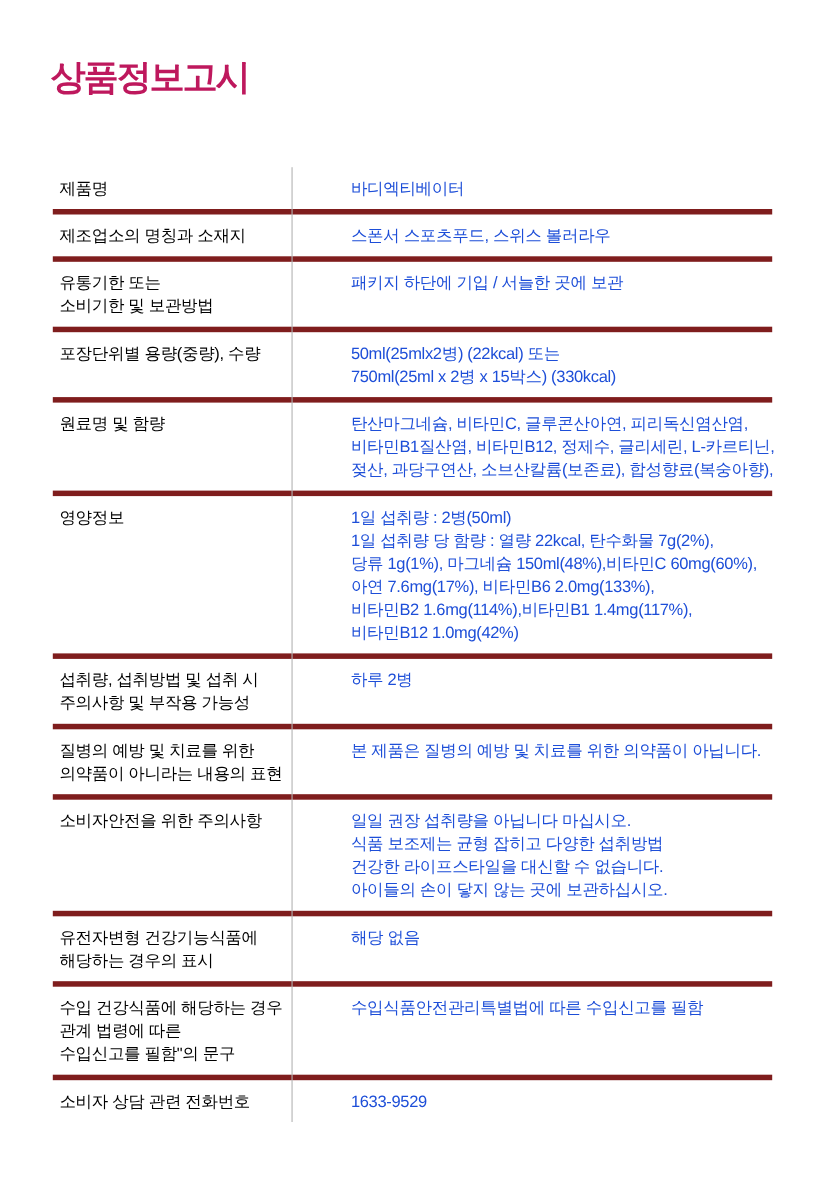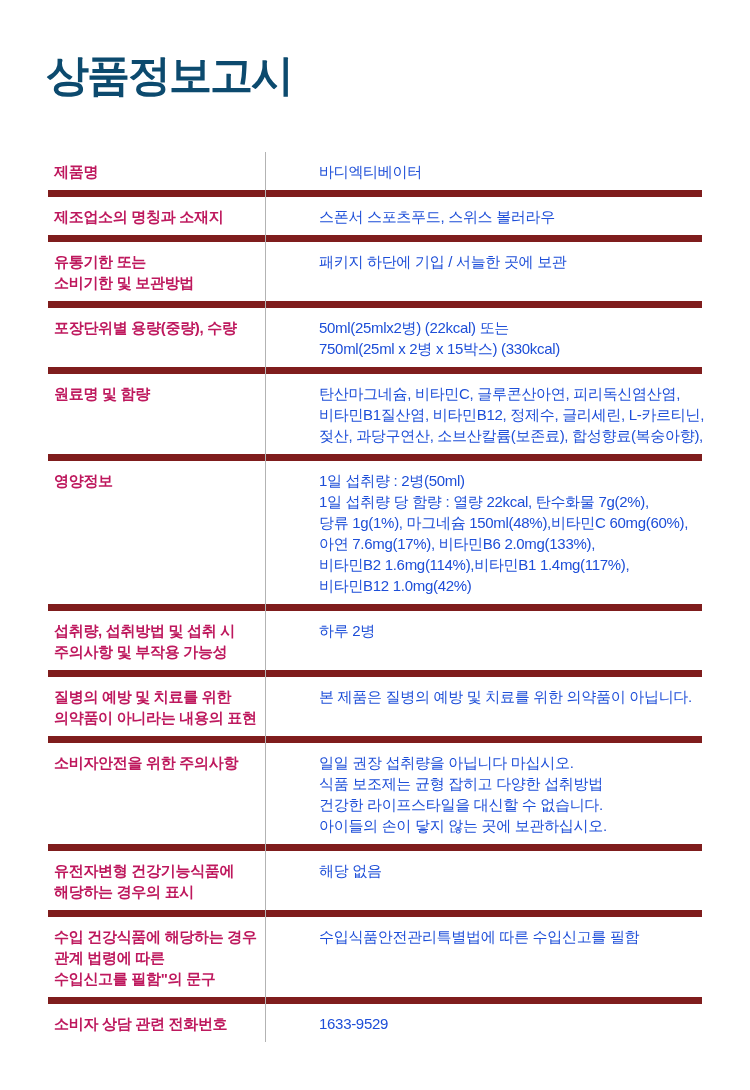--- a/index.html
+++ b/index.html
@@ -13,24 +13,24 @@
     width: 750px;
     height: 1090px;
     background: #ffffff;
     overflow: hidden;
   }
   .title {
     position: absolute;
     left: 46px;
     top: 54px;
     margin: 0;
-    font-size: 43px;
+    font-size: 32px;
     font-weight: 800;
     letter-spacing: -2px;
-    color: #0c4a6e;
+    color: #be185d;
     line-height: 1;
     white-space: nowrap;
   }
   .info-table {
     position: absolute;
     left: 48px;
     top: 152px;
     width: 654px;
   }
   
@@ -41,33 +41,33 @@
     top: 0;
     bottom: 0;
     width: 1px;
     background: #b3b3b3;
   }
   .row {
     display: flex;
     align-items: stretch;
   }
   .row + .row {
-    border-top: 7px solid #7f1d1d;
+    border-top: 5px solid #7f1d1d;
   }
   .cell {
     box-sizing: border-box;
     font-size: 15px;
     line-height: 21px;
   }
   .cell.label {
     width: 217px;
     flex: 0 0 217px;
     padding: 9px 22px 8px 6px;
-    font-weight: 700;
-    color: #be185d;
+    font-weight: 400;
+    color: #000000;
     letter-spacing: -0.3px;
   }
   .cell.value {
     flex: 1 1 auto;
     padding: 9px 0 8px 30px;
     font-weight: 400;
     color: #1d4ed8;
     letter-spacing: -0.3px;
     margin-left: 24px;
   }

